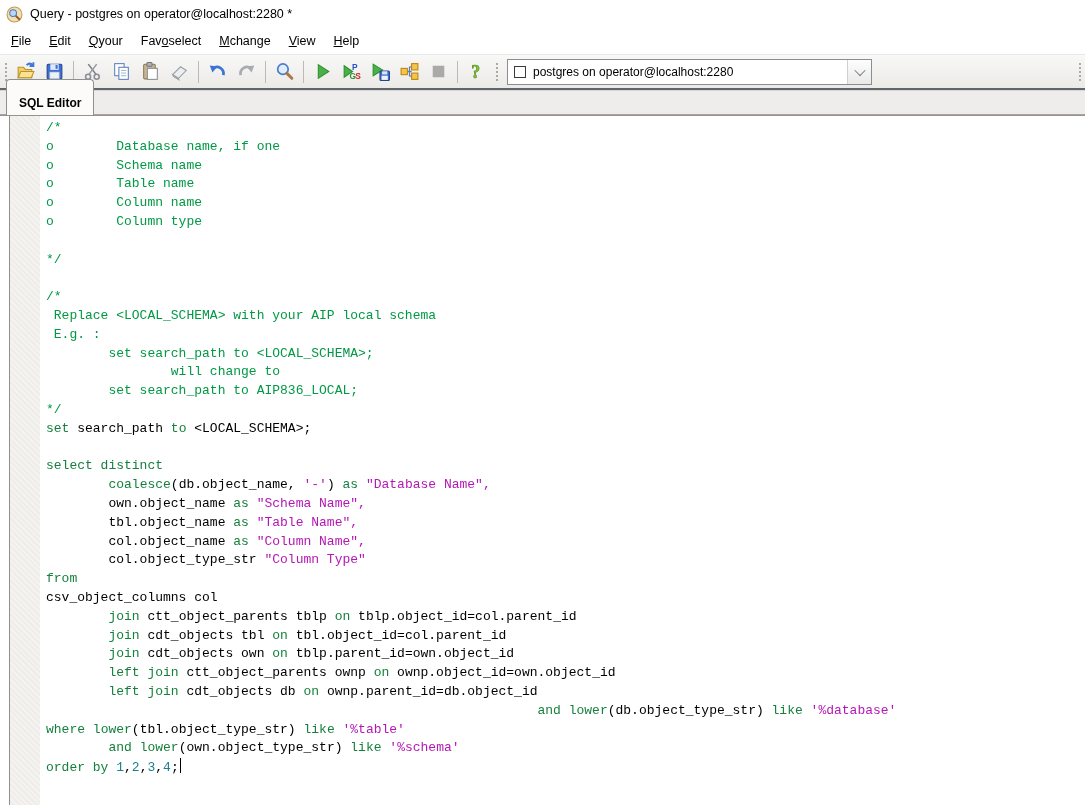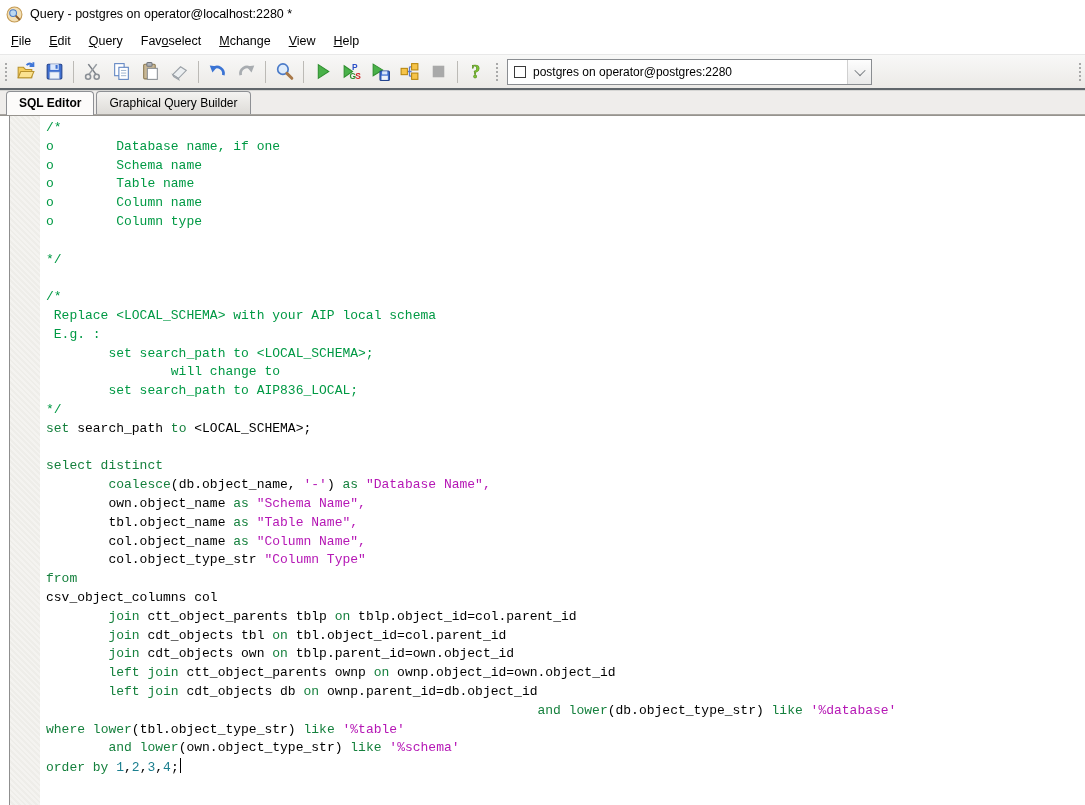--- a/index.html
+++ b/index.html
@@ -31,21 +31,21 @@
   .conn-text { font-size:12px; color:#000; flex:1 1 auto; white-space:nowrap; overflow:hidden; }
   .conn-arrow { width:24px; height:24px; border-left:1px solid #d0d0d0; background:linear-gradient(#fdfdfd,#e9e9e9);
                 display:flex; align-items:center; justify-content:center; }
   .chev { width:8px; height:8px; border-right:1.6px solid #7a7f84; border-bottom:1.6px solid #7a7f84;
           transform:rotate(45deg) translate(-1px,-1px); }
   .toolbar .spacer { flex:1 1 auto; }
 
   
   .tabstrip { height:27px; background:#efedeb; border-top:2px solid #60666b; border-bottom:1px solid #a8a5a0;
               box-shadow:inset 0 1px 0 #d6d6d4; display:flex; align-items:flex-end; padding-left:6px; flex:0 0 auto; }
-  .tab { font-size:12px; color:#000; padding:4px 12px 4px 12px; border:1px solid #8e9094; border-bottom:none;
+  .tab { font-size:12px; color:#000; padding:16px 12px 4px 12px; border:1px solid #8e9094; border-bottom:none;
          border-radius:4px 4px 0 0; background:linear-gradient(#f4f3f1,#dedcd8); margin-right:2px; position:relative; }
   .tab.active { background:#fcfbfa; font-weight:bold; margin-bottom:-1px; padding-bottom:5px; z-index:2; }
 
   
   .prevrow { height:32px; background:#e7e5e2; display:flex; align-items:center; flex:0 0 auto; }
   .prev-label { font-size:12px; color:#000; padding:0 4px 0 3px; white-space:nowrap; }
   .prev-combo { flex:1 1 auto; height:27px; background:#edecea; border:1px solid #b3b0aa;
                 border-right:none; box-shadow:inset 0 1px 2px rgba(0,0,0,0.12); }
 
   
@@ -73,21 +73,21 @@
       <circle cx="8" cy="8" r="7" fill="#f3dfb5" stroke="#c49a52"></circle>
       <circle cx="6.7" cy="6.7" r="3.2" fill="#bcd8f0" stroke="#4a7ac8"></circle>
       <line x1="9.2" y1="9.2" x2="13" y2="13" stroke="#8a5a28" stroke-width="1.8"></line>
     </svg>
     <span class="title-text">Query - postgres on operator@localhost:2280 *</span>
   </div>
 
   <div class="menubar">
     <span class="menu-item"><span class="menu-u">F</span><span>ile</span></span>
     <span class="menu-item"><span class="menu-u">E</span><span>dit</span></span>
-    <span class="menu-item"><span class="menu-u">Q</span><span>uery</span></span>
+    <span class="menu-item"><span class="menu-u">Q</span><span>your</span></span>
     <span class="menu-item"><span>Fav</span><span class="menu-u">o</span><span>select</span></span>
     <span class="menu-item"><span class="menu-u">M</span><span>change</span></span>
     <span class="menu-item"><span class="menu-u">V</span><span>iew</span></span>
     <span class="menu-item"><span class="menu-u">H</span><span>elp</span></span>
   </div>
 
   <div class="toolbar">
     <div class="grip"></div>
 
     <div class="tbtn">
@@ -204,33 +204,32 @@
     <div class="tbtn">
       <svg width="21" height="21" viewBox="0 0 20 20">
         <text x="5" y="16" font-size="17" font-weight="bold" fill="#7dc832" stroke="#578a1e" stroke-width="0.6" font-family="Liberation Serif, serif">?</text>
       </svg>
     </div>
 
     <div class="grip"></div>
 
     <div class="conn-combo">
       <span class="conn-swatch"></span>
-      <span class="conn-text">postgres on operator@postgres:2280</span>
+      <span class="conn-text">postgres on operator@localhost:2280</span>
       <span class="conn-arrow">
           <span class="chev"></span>
         </span>
     </div>
 
     <div class="spacer"></div>
     <div class="grip"></div>
   </div>
 
   <div class="tabstrip">
     <div class="tab active">SQL Editor</div>
-    <div class="tab">Graphical Query Builder</div>
   </div>
 
 
   <div class="editor-outer">
     <div class="editor">
       <div class="gutter"></div>
       <div class="code"><div class="code-line"><span class="tok-c">/*</span></div><div class="code-line"><span class="tok-c">o        Database name, if one</span></div><div class="code-line"><span class="tok-c">o        Schema name</span></div><div class="code-line"><span class="tok-c">o        Table name</span></div><div class="code-line"><span class="tok-c">o        Column name</span></div><div class="code-line"><span class="tok-c">o        Column type</span></div><div class="code-line">&nbsp;</div><div class="code-line"><span class="tok-c">*/</span></div><div class="code-line">&nbsp;</div><div class="code-line"><span class="tok-c">/*</span></div><div class="code-line"><span class="tok-c"> Replace &lt;LOCAL_SCHEMA&gt; with your AIP local schema</span></div><div class="code-line"><span class="tok-c"> E.g. :</span></div><div class="code-line"><span class="tok-c">        set search_path to &lt;LOCAL_SCHEMA&gt;;</span></div><div class="code-line"><span class="tok-c">                will change to</span></div><div class="code-line"><span class="tok-c">        set search_path to AIP836_LOCAL;</span></div><div class="code-line"><span class="tok-c">*/</span></div><div class="code-line"><span class="tok-k">set</span><span class="tok-p"> search_path </span><span class="tok-k">to</span><span class="tok-p"> &lt;LOCAL_SCHEMA&gt;;</span></div><div class="code-line">&nbsp;</div><div class="code-line"><span class="tok-k">select distinct</span></div><div class="code-line"><span class="tok-p">        </span><span class="tok-k">coalesce</span><span class="tok-p">(db.object_name, </span><span class="tok-s">'-'</span><span class="tok-p">) </span><span class="tok-k">as</span><span class="tok-p"> </span><span class="tok-s">"Database Name",</span></div><div class="code-line"><span class="tok-p">        own.object_name </span><span class="tok-k">as</span><span class="tok-p"> </span><span class="tok-s">"Schema Name",</span></div><div class="code-line"><span class="tok-p">        tbl.object_name </span><span class="tok-k">as</span><span class="tok-p"> </span><span class="tok-s">"Table Name",</span></div><div class="code-line"><span class="tok-p">        col.object_name </span><span class="tok-k">as</span><span class="tok-p"> </span><span class="tok-s">"Column Name",</span></div><div class="code-line"><span class="tok-p">        col.object_type_str </span><span class="tok-s">"Column Type"</span></div><div class="code-line"><span class="tok-k">from</span></div><div class="code-line"><span class="tok-p">csv_object_columns col</span></div><div class="code-line"><span class="tok-p">        </span><span class="tok-k">join</span><span class="tok-p"> ctt_object_parents tblp </span><span class="tok-k">on</span><span class="tok-p"> tblp.object_id=col.parent_id</span></div><div class="code-line"><span class="tok-p">        </span><span class="tok-k">join</span><span class="tok-p"> cdt_objects tbl </span><span class="tok-k">on</span><span class="tok-p"> tbl.object_id=col.parent_id</span></div><div class="code-line"><span class="tok-p">        </span><span class="tok-k">join</span><span class="tok-p"> cdt_objects own </span><span class="tok-k">on</span><span class="tok-p"> tblp.parent_id=own.object_id</span></div><div class="code-line"><span class="tok-p">        </span><span class="tok-k">left join</span><span class="tok-p"> ctt_object_parents ownp </span><span class="tok-k">on</span><span class="tok-p"> ownp.object_id=own.object_id</span></div><div class="code-line"><span class="tok-p">        </span><span class="tok-k">left join</span><span class="tok-p"> cdt_objects db </span><span class="tok-k">on</span><span class="tok-p"> ownp.parent_id=db.object_id</span></div><div class="code-line"><span class="tok-p">                                                               </span><span class="tok-k">and</span><span class="tok-p"> </span><span class="tok-k">lower</span><span class="tok-p">(db.object_type_str) </span><span class="tok-k">like</span><span class="tok-p"> </span><span class="tok-s">'%database'</span></div><div class="code-line"><span class="tok-k">where</span><span class="tok-p"> </span><span class="tok-k">lower</span><span class="tok-p">(tbl.object_type_str) </span><span class="tok-k">like</span><span class="tok-p"> </span><span class="tok-s">'%table'</span></div><div class="code-line"><span class="tok-p">        </span><span class="tok-k">and</span><span class="tok-p"> </span><span class="tok-k">lower</span><span class="tok-p">(own.object_type_str) </span><span class="tok-k">like</span><span class="tok-p"> </span><span class="tok-s">'%schema'</span></div><div class="code-line"><span class="tok-k">order by</span><span class="tok-p"> </span><span class="tok-n">1</span><span class="tok-p">,</span><span class="tok-n">2</span><span class="tok-p">,</span><span class="tok-n">3</span><span class="tok-p">,</span><span class="tok-n">4</span><span class="tok-p">;</span><span class="caret"></span></div></div>
     </div>
   </div>
 

